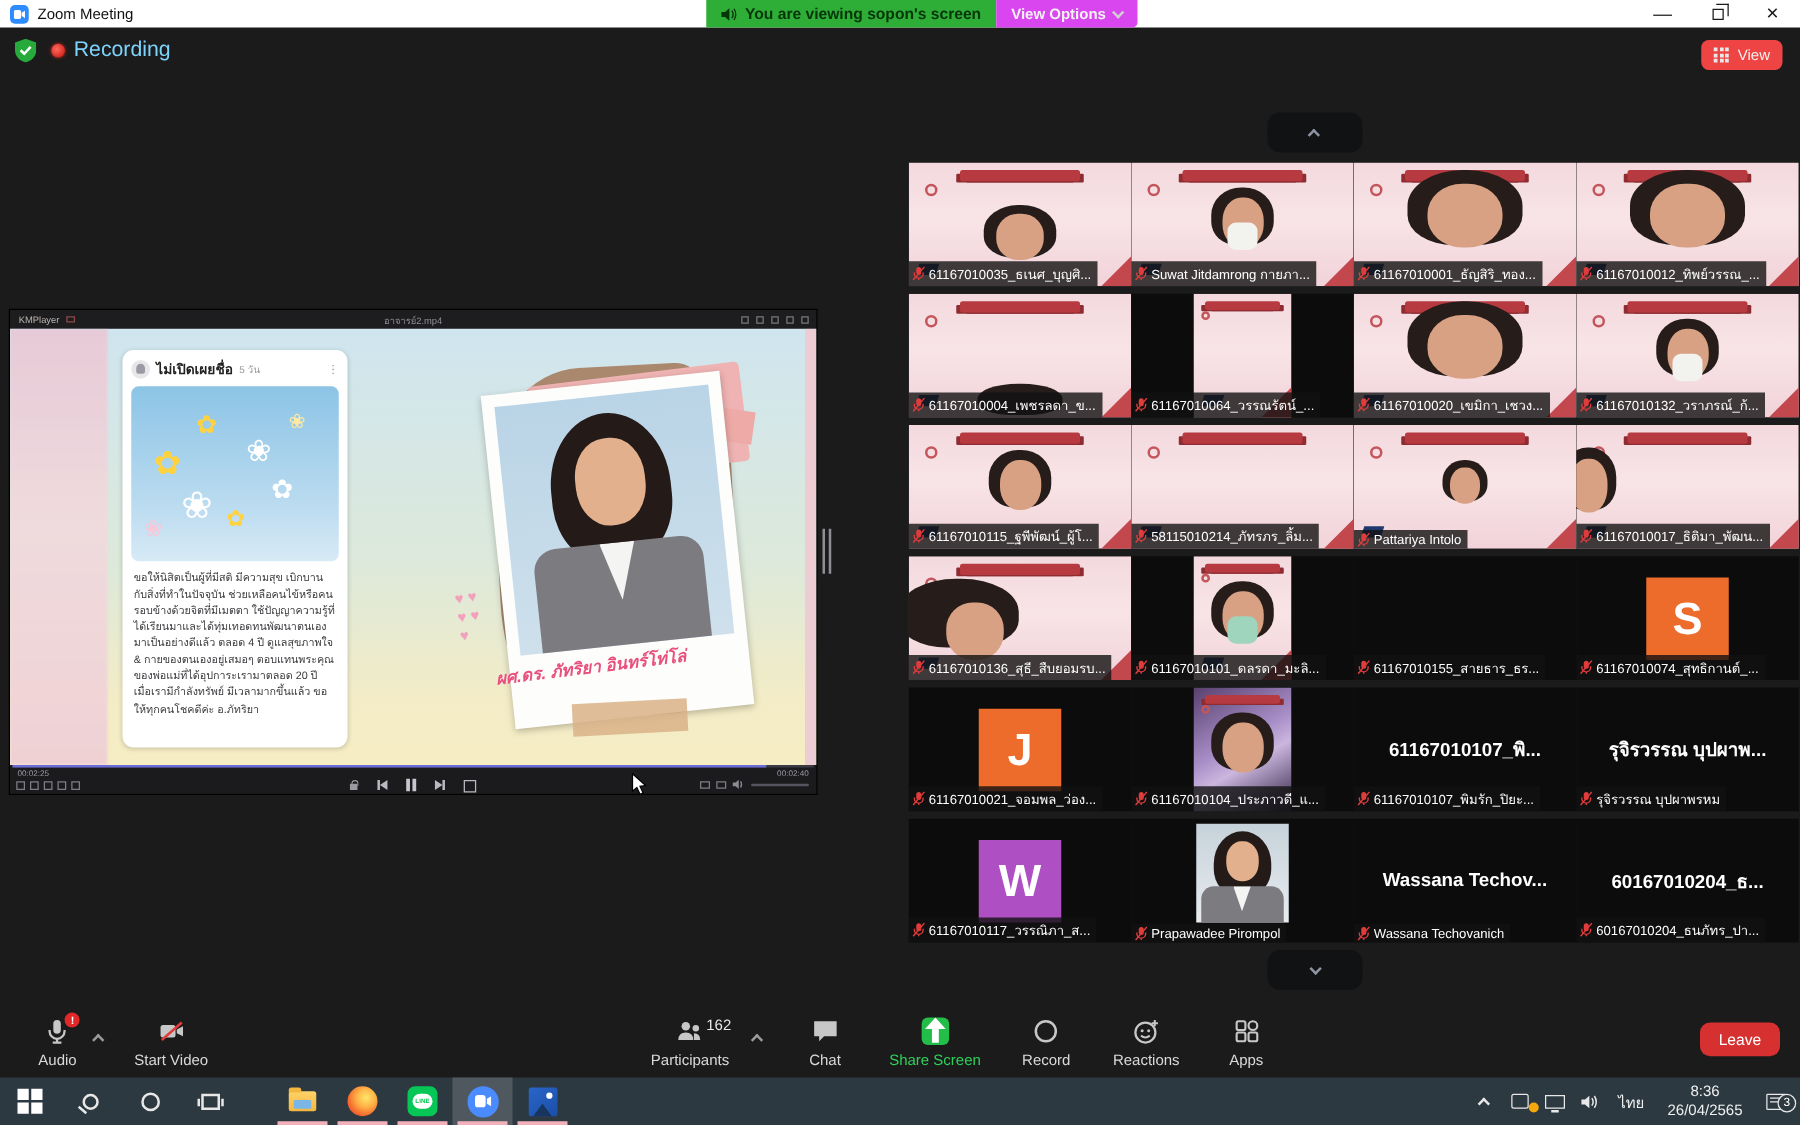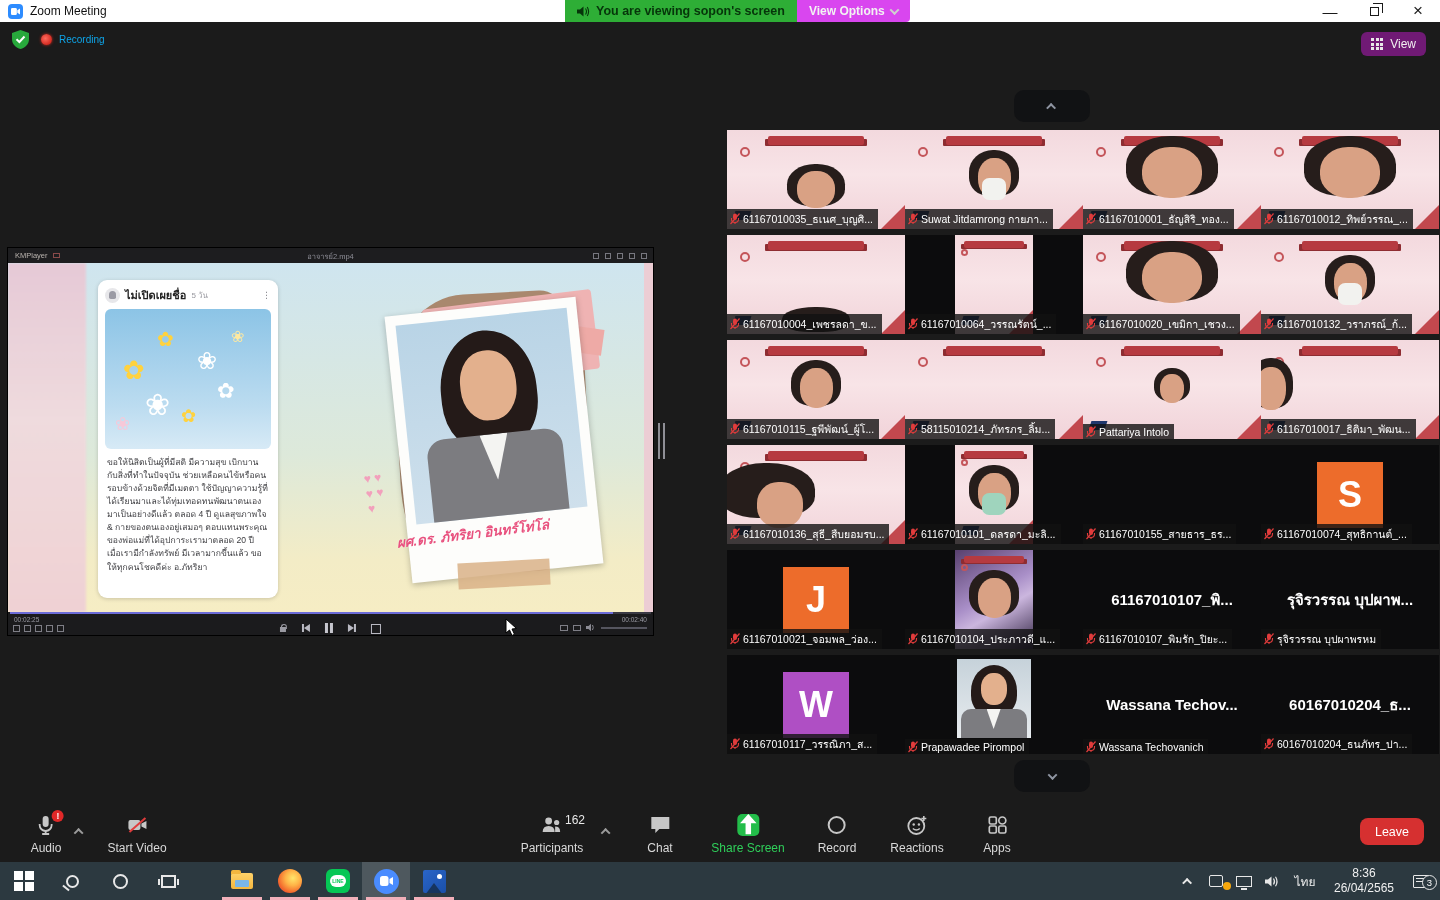--- a/index.html
+++ b/index.html
@@ -20,23 +20,23 @@
   .chev.down { transform:rotate(225deg) translate(1px,1px); }
   .chev.up { transform:rotate(45deg) translateY(2px); }
   .tb-controls { position:absolute; right:0; top:0; height:22px; display:flex; }
   .wc { width:44px; height:22px; display:flex; align-items:center; justify-content:center; color:#1a1a1a; font-size:15px; }
   .restore-box { width:9px; height:9px; border:1.4px solid #1a1a1a; position:relative; }
   .restore-box::before { content:""; position:absolute; left:2px; top:-4.4px; width:9px; height:9px; border-top:1.4px solid #1a1a1a; border-right:1.4px solid #1a1a1a; }
 
   
   .statusrow { position:absolute; left:0; top:30px; width:100%; height:28px; }
   .sr-left { position:absolute; left:12px; top:0; display:flex; align-items:center; gap:12px; }
-  .rec { display:flex; align-items:center; gap:7px; color:#0ea5e9; font-size:10px; }
+  .rec { display:flex; align-items:center; gap:7px; color:#7dd3fc; font-size:17px; }
   .rec-dot { width:11px; height:11px; border-radius:50%; background:radial-gradient(circle at 40% 40%, #ff6a5e, #d42a20 70%); box-shadow:0 0 3px #d42a20; }
-  .view-btn { position:absolute; right:14px; top:2px; display:flex; align-items:center; gap:7px; background:#701a75; border:none; border-radius:6px; color:#f0f0f0; font-size:12px; padding:5px 10px; font-family:inherit; }
+  .view-btn { position:absolute; right:14px; top:2px; display:flex; align-items:center; gap:7px; background:#ef4444; border:none; border-radius:6px; color:#f0f0f0; font-size:12px; padding:5px 10px; font-family:inherit; }
   .grid-ic { display:grid; grid-template-columns:repeat(3,3px); grid-gap:1.5px; }
   .grid-ic i { width:3px; height:3px; background:#e8e8e8; }
 
   
   .player { position:absolute; left:8px; top:248px; width:645px; height:387px; background:#181818; box-shadow:0 0 0 1px #000; }
   .p-titlebar { position:relative; height:15px; background:#1d1d1f; display:flex; align-items:center; color:#9b9ba4; font-size:7.5px; }
   .p-name { margin-left:7px; color:#b9b3ae; }
   .p-logo { width:7px; height:5px; border:1px solid #8a4a4a; margin-left:5px; }
   .p-file { position:absolute; left:0; right:0; text-align:center; color:#8d8d96; }
   .p-wc { position:absolute; right:6px; display:flex; gap:6px; }

